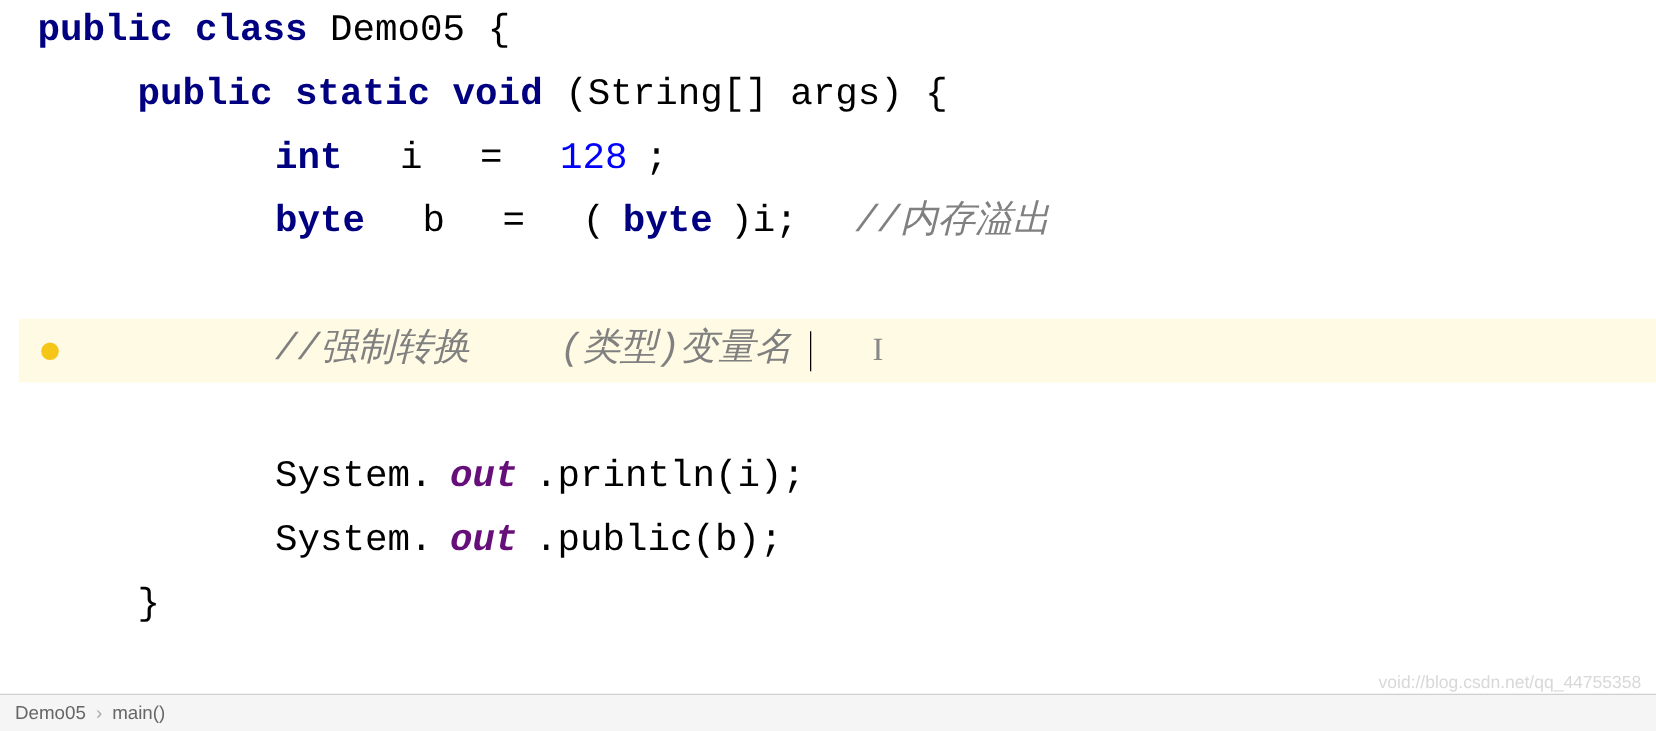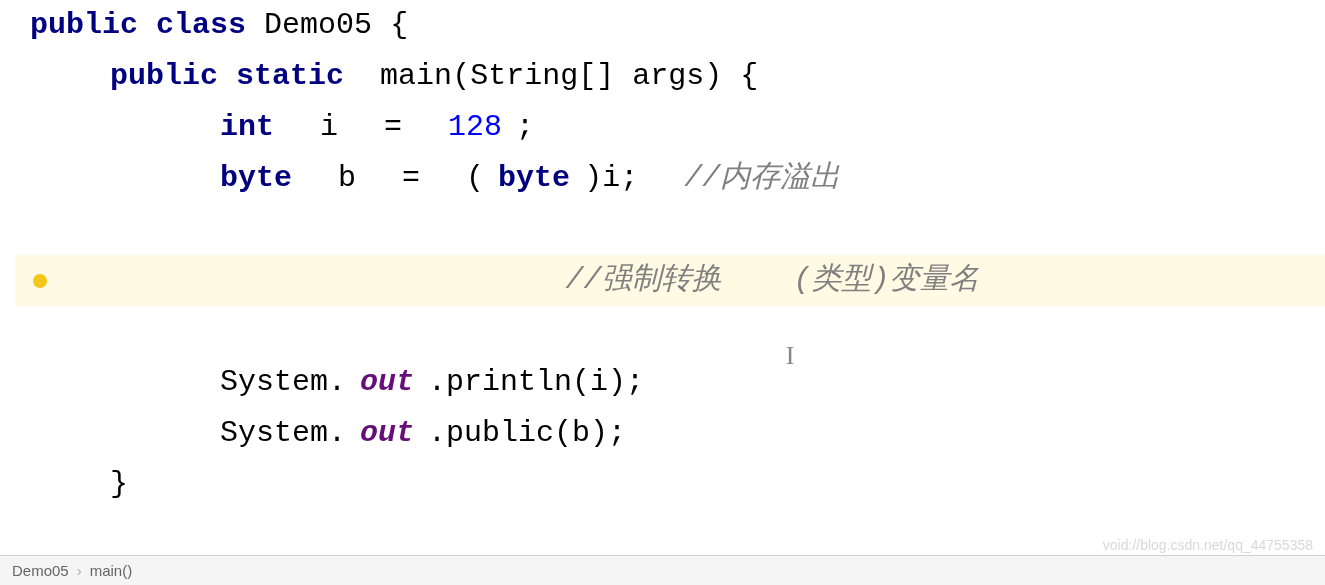--- a/index.html
+++ b/index.html
@@ -25,21 +25,20 @@
     }
     .line {
       white-space: pre;
       height: 51px;
       display: flex;
       align-items: center;
     }
     .highlighted-line {
       background: #fffae3;
       position: relative;
-      flex-direction: column;
     }
     .bulb-icon {
       position: absolute;
       left: 18px;
       top: 50%;
       transform: translateY(-50%);
       width: 14px;
       height: 14px;
       background: #f5c518;
       border-radius: 50%;
@@ -117,21 +116,21 @@
     .indent2 { padding-left: 205px; gap: 14px; }
     .line-indent0 { padding-left: 15px; }
   </style>
 </head>
 <body>
 
 <div class="editor">
   <div class="code-area">
     <div class="line line-indent0"><span class="kw">public</span><span class="plain"> </span><span class="kw">class</span><span class="plain"> </span><span class="cls">Demo05</span><span class="plain"> </span><span class="punct">{</span></div>
 
-    <div class="line indent1"><span class="kw">public</span><span class="plain"> </span><span class="kw">static</span><span class="plain"> </span><span class="plain"> </span><span class="plain">main</span><span class="plain">(String[] args)</span><span class="plain"> </span><span class="punct">{</span></div>
+    <div class="line indent1"><span class="kw">public</span><span class="plain"> </span><span class="kw">static</span><span class="plain"> </span><span class="kw">void</span><span class="plain"> </span><span class="plain">(String[] args)</span><span class="plain"> </span><span class="punct">{</span></div>
 
     <div class="line indent2"><span class="kw">int</span><span class="plain"> </span><span class="plain">i</span><span class="plain"> </span><span class="plain">=</span><span class="plain"> </span><span class="num">128</span><span class="punct">;</span></div>
 
     <div class="line indent2"><span class="kw">byte</span><span class="plain"> </span><span class="plain">b</span><span class="plain"> </span><span class="plain">=</span><span class="plain"> </span><span class="plain">(</span><span class="kw">byte</span><span class="plain">)i;</span><span class="plain"> </span><span class="comment">//内存溢出</span></div>
 
     <div class="line"></div>
 
     <div class="line indent2 highlighted-line">
       <span class="bulb-icon"></span>
       <span class="comment">//强制转换    (类型)变量名</span><span class="cursor"></span><span class="text-cursor-icon">I</span>

